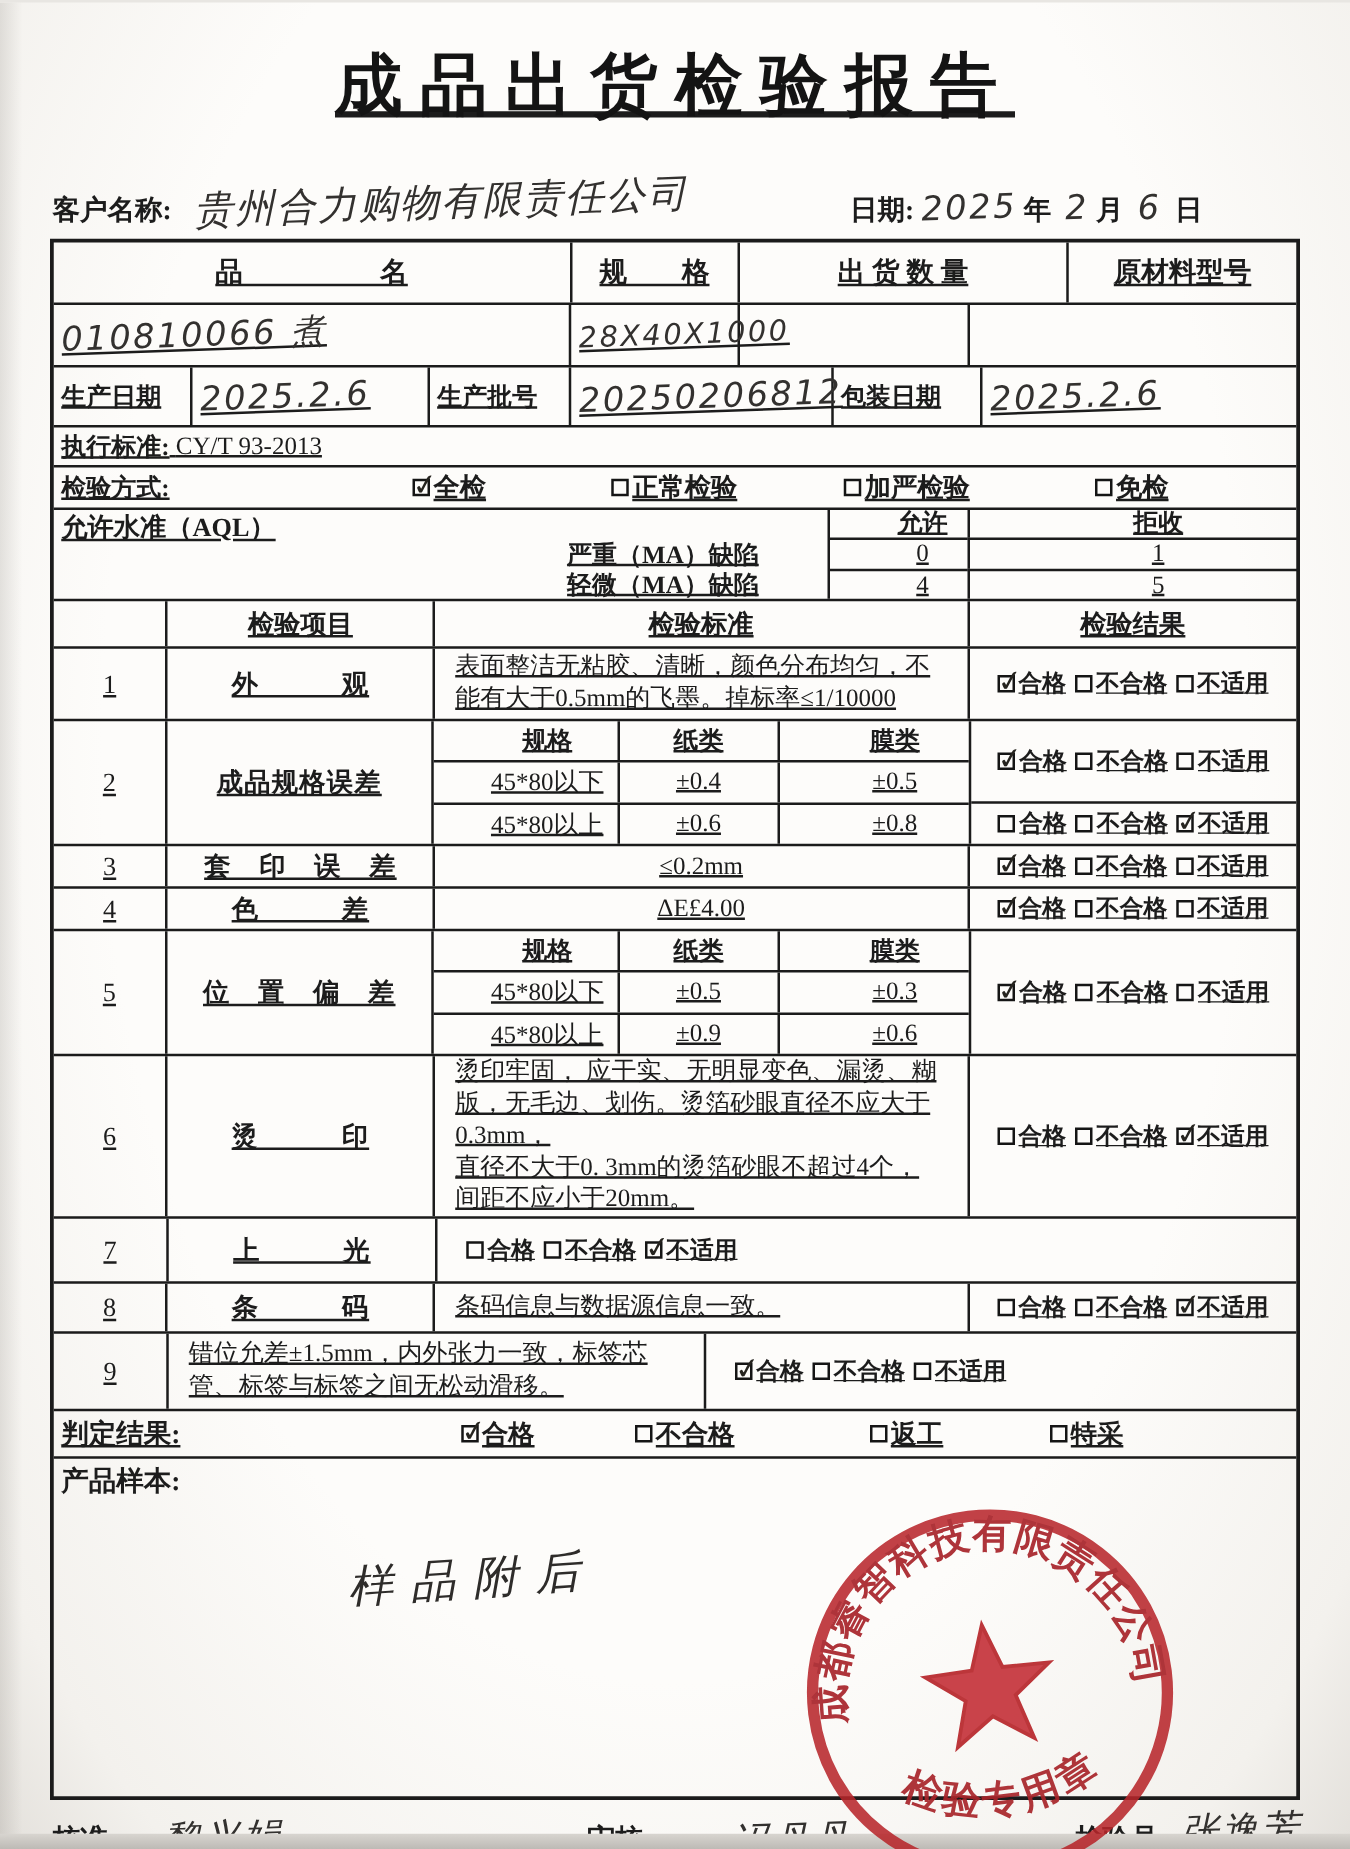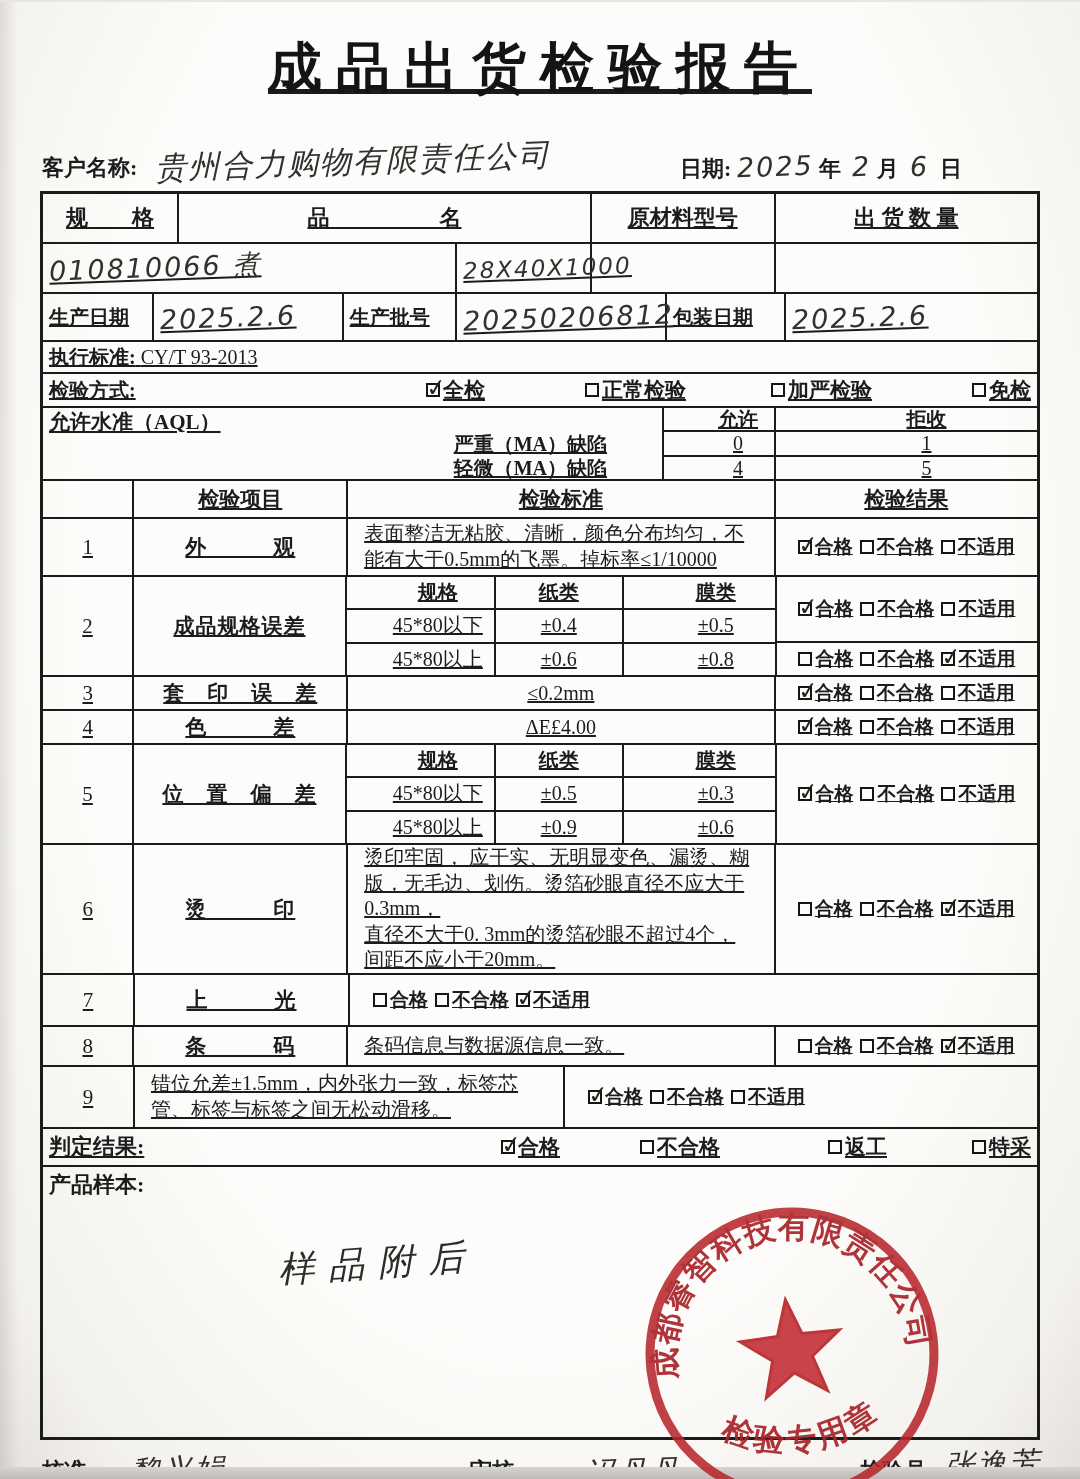--- a/index.html
+++ b/index.html
@@ -79,21 +79,21 @@
   .split-res .res-half { flex:2; display:flex; align-items:center; justify-content:center; }
   .split-res .res-half.bottom { flex:1; border-top:2px solid #1b1b1b; }
 
   
   .res { display:flex; align-items:center; justify-content:center; gap:7px; }
   .cg-item { display:inline-flex; align-items:center; gap:3px; font-size:19px; font-weight:600; white-space:nowrap; }
   .cb { width:14px; height:14px; border:2px solid #151515; position:relative; flex:none; background:transparent; }
   .cg-item.checked .cb::after { content:"✓"; position:absolute; left:-2px; top:-11px;
     font-size:24px; font-weight:700; color:#26241f;
     font-family:"DejaVu Sans",sans-serif; transform:rotate(-6deg); }
-  .cg-wide { justify-content:flex-end; gap:0; flex:1; }
+  .cg-wide { justify-content:center; gap:0; flex:1; }
   .cg-method .cg-item:nth-child(1){ margin-left:98px; }
   .cg-method .cg-item:nth-child(2){ margin-left:100px; }
   .cg-method .cg-item:nth-child(3){ margin-left:85px; }
   .cg-method .cg-item:nth-child(4){ margin-left:100px; }
   .cg-method .cg-item, .cg-verdict .cg-item { font-size:21px; font-weight:700; }
   .cg-verdict .cg-item:nth-child(1){ margin-left:92px; }
   .cg-verdict .cg-item:nth-child(2){ margin-left:80px; }
   .cg-verdict .cg-item:nth-child(3){ margin-left:108px; }
   .cg-verdict .cg-item:nth-child(4){ margin-left:85px; }
   .row-verdict { height:38px; }
@@ -134,24 +134,24 @@
       <span class="hw">2</span>
       <span>月</span>&nbsp;
       <span class="hw">6</span>&nbsp;
       <span>日</span>
     </span>
   </div>
 
   <div class="tbl">
 
     <div class="r row-info-h">
+      <div class="c center h-product">品　　　　　名</div>
       <div class="c center h-spec">规　　格</div>
-      <div class="c center h-product">品　　　　　名</div>
+      <div class="c center h-qty">出 货 数 量</div>
       <div class="c center h-material">原材料型号</div>
-      <div class="c center h-qty">出 货 数 量</div>
     </div>
 
     <div class="r row-info-v">
       <div class="c h-product pad">
           <span class="hw">010810066 煮</span>
         </div>
       <div class="c h-spec pad">
           <span class="hw" style="font-size:23px">28X40X1000</span>
         </div>
       <div class="c h-material pad"></div>

